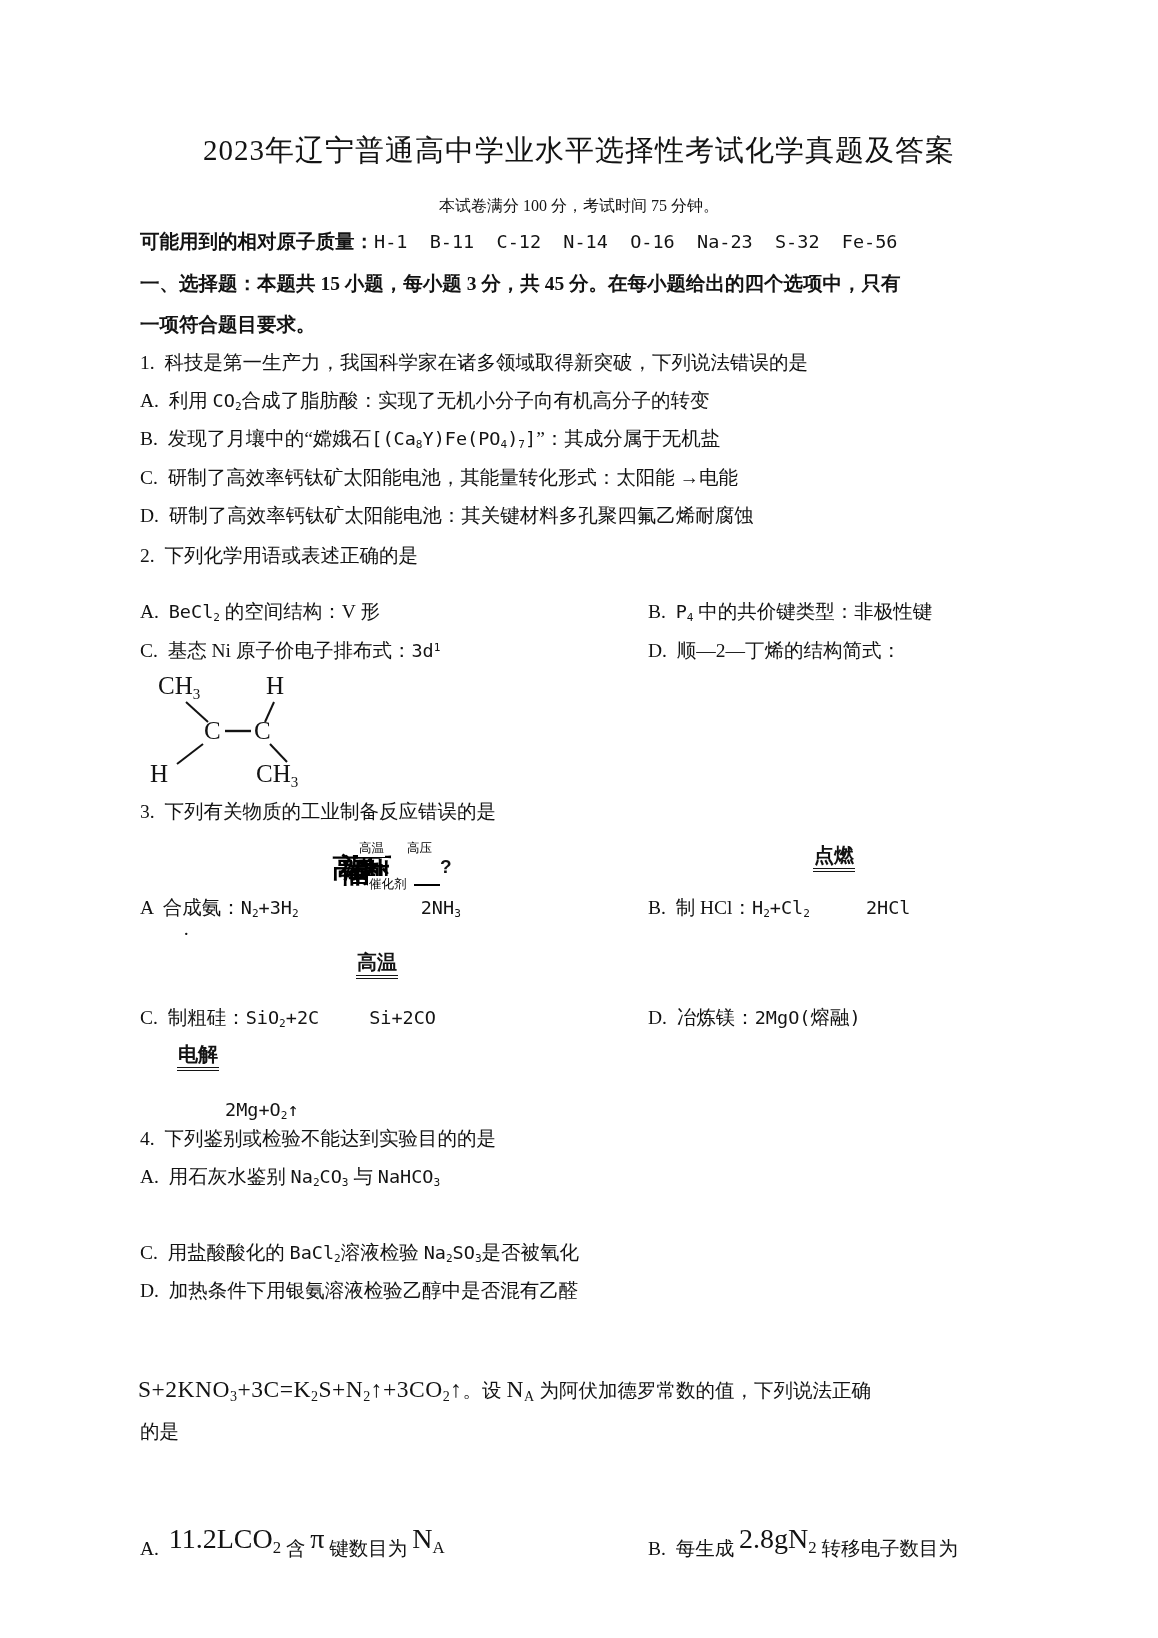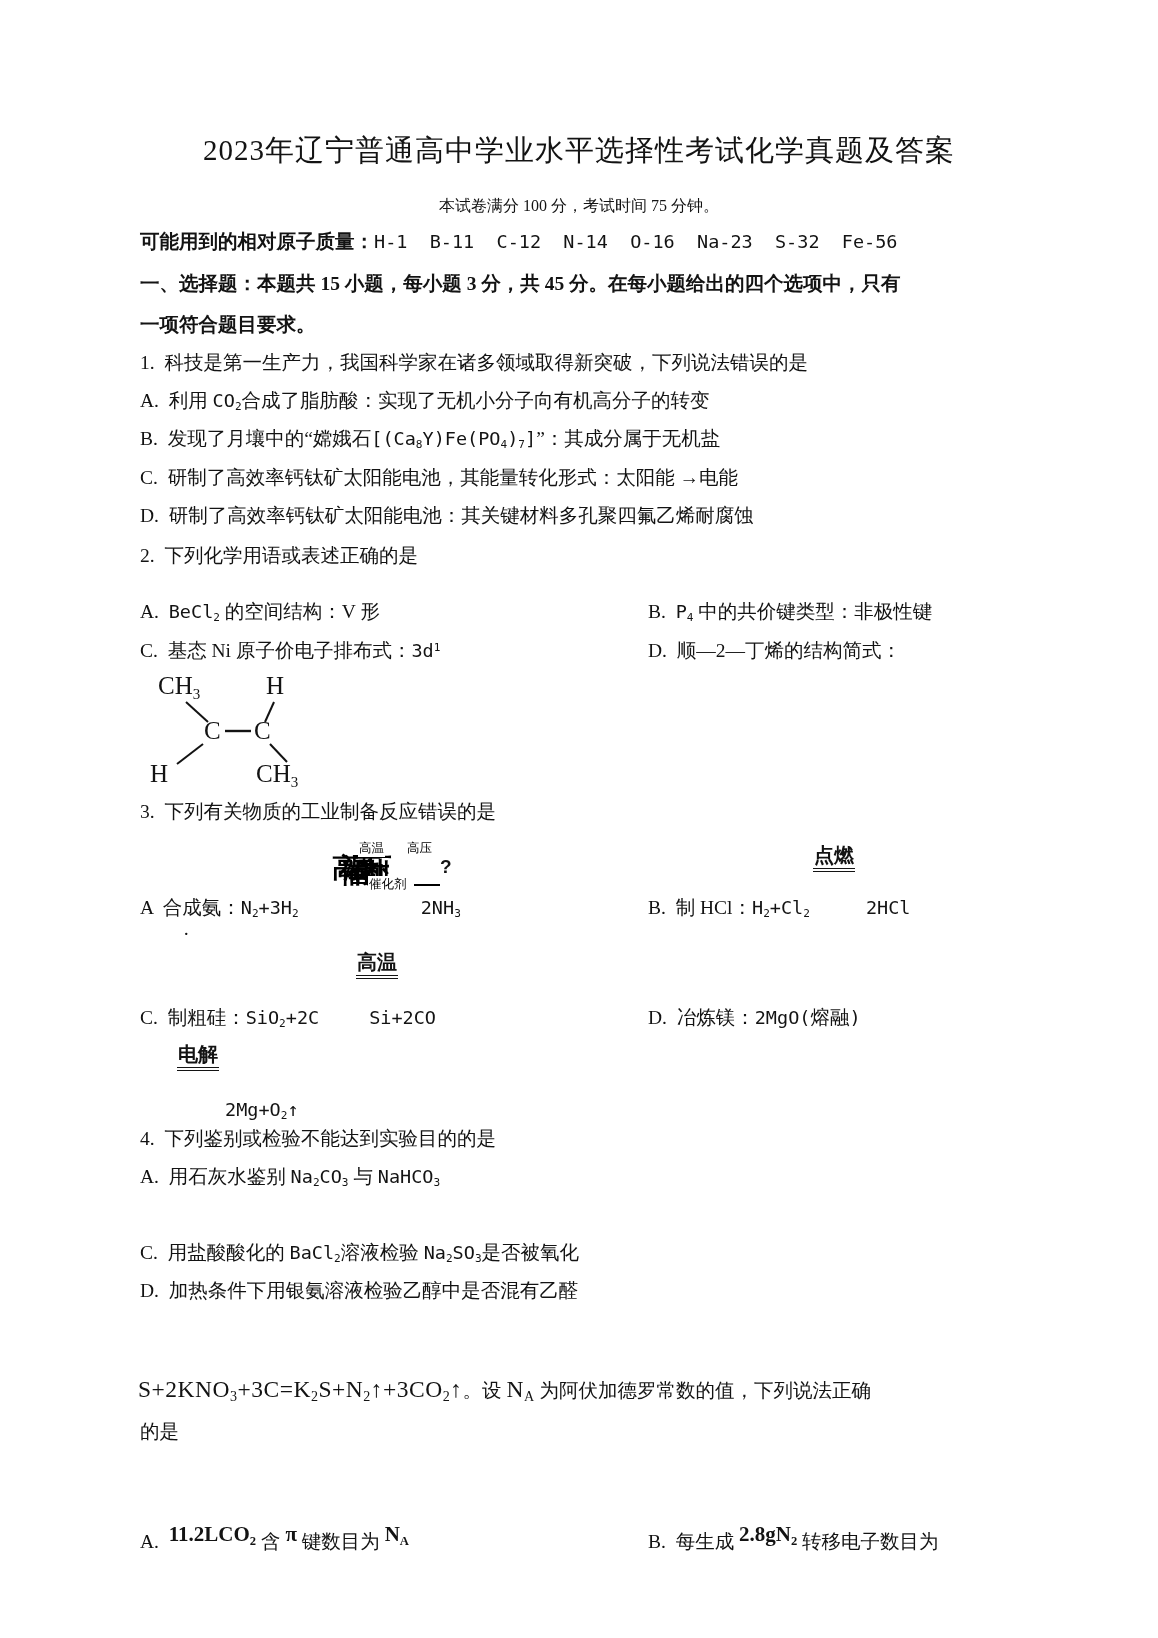--- a/index.html
+++ b/index.html
@@ -29,21 +29,21 @@
   }
   .garble .small{
     position:absolute;font-family:"Liberation Sans","DejaVu Sans",sans-serif;
     font-size:12.5px;background:#fff;padding:0 1px;white-space:pre;color:#000;
   }
   .garble .dash{position:absolute;border-top:2px solid #000;width:26px;height:0;}
   .garble .stray{position:absolute;font-weight:bold;font-size:19px;
     font-family:"Liberation Sans","DejaVu Sans",sans-serif;}
   
   .fml b{font-weight:normal;font-size:23.5px;letter-spacing:0.5px;}
-  .q5opt b{font-weight:bold;font-size:21px;position:relative;top:-7px;}
+  .q5opt b{font-weight:normal;font-size:28px;position:relative;top:-7px;}
   
   .mol{position:absolute;left:146px;top:672px;width:220px;height:120px;}
   .mol span{position:absolute;font-size:25px;font-family:"Liberation Serif","DejaVu Serif",serif;}
   .mol svg{position:absolute;left:0;top:0;}
 </style>
 </head>
 <body>
 
 <div class="page">
 

